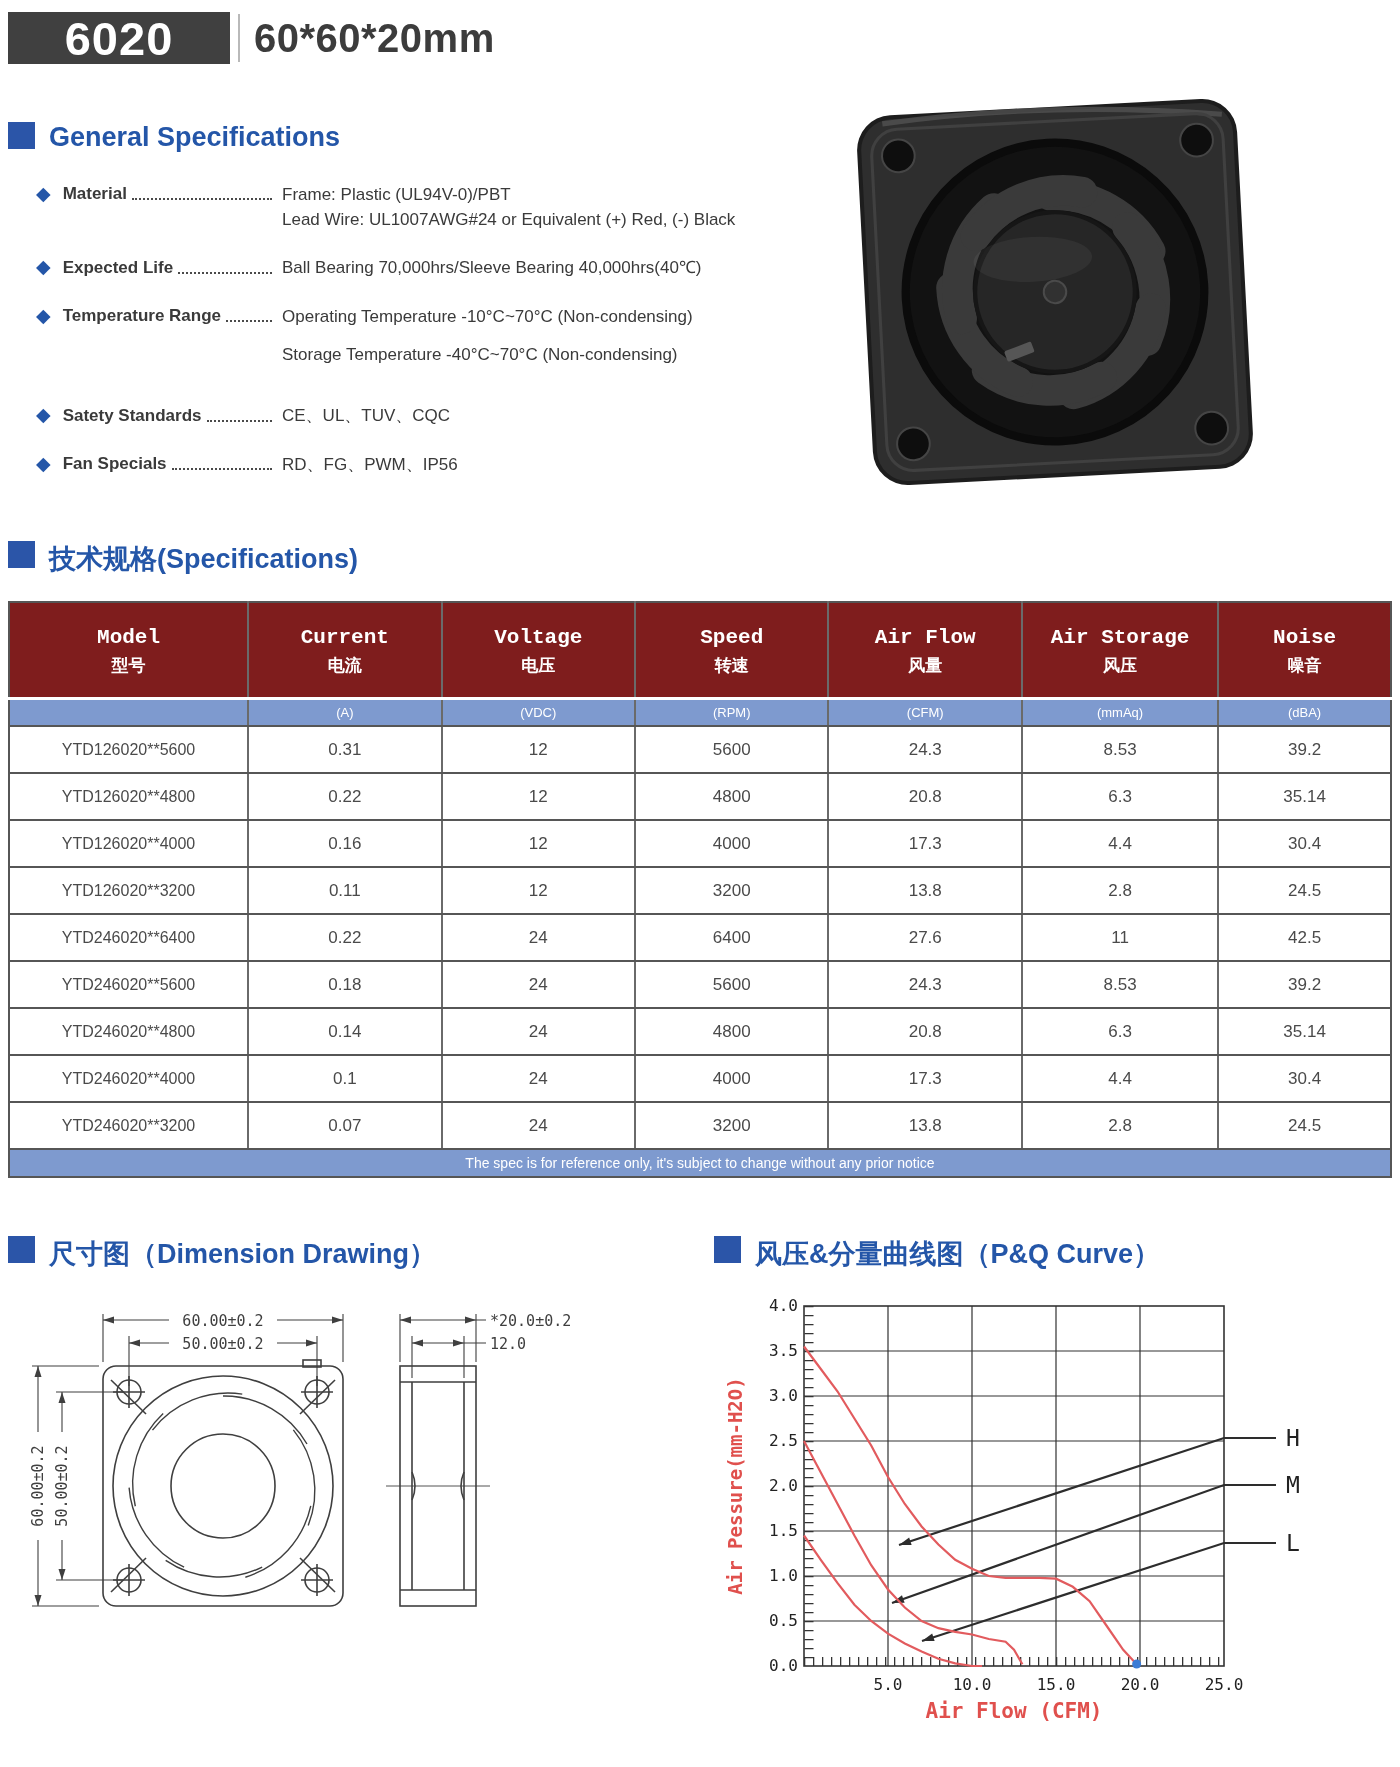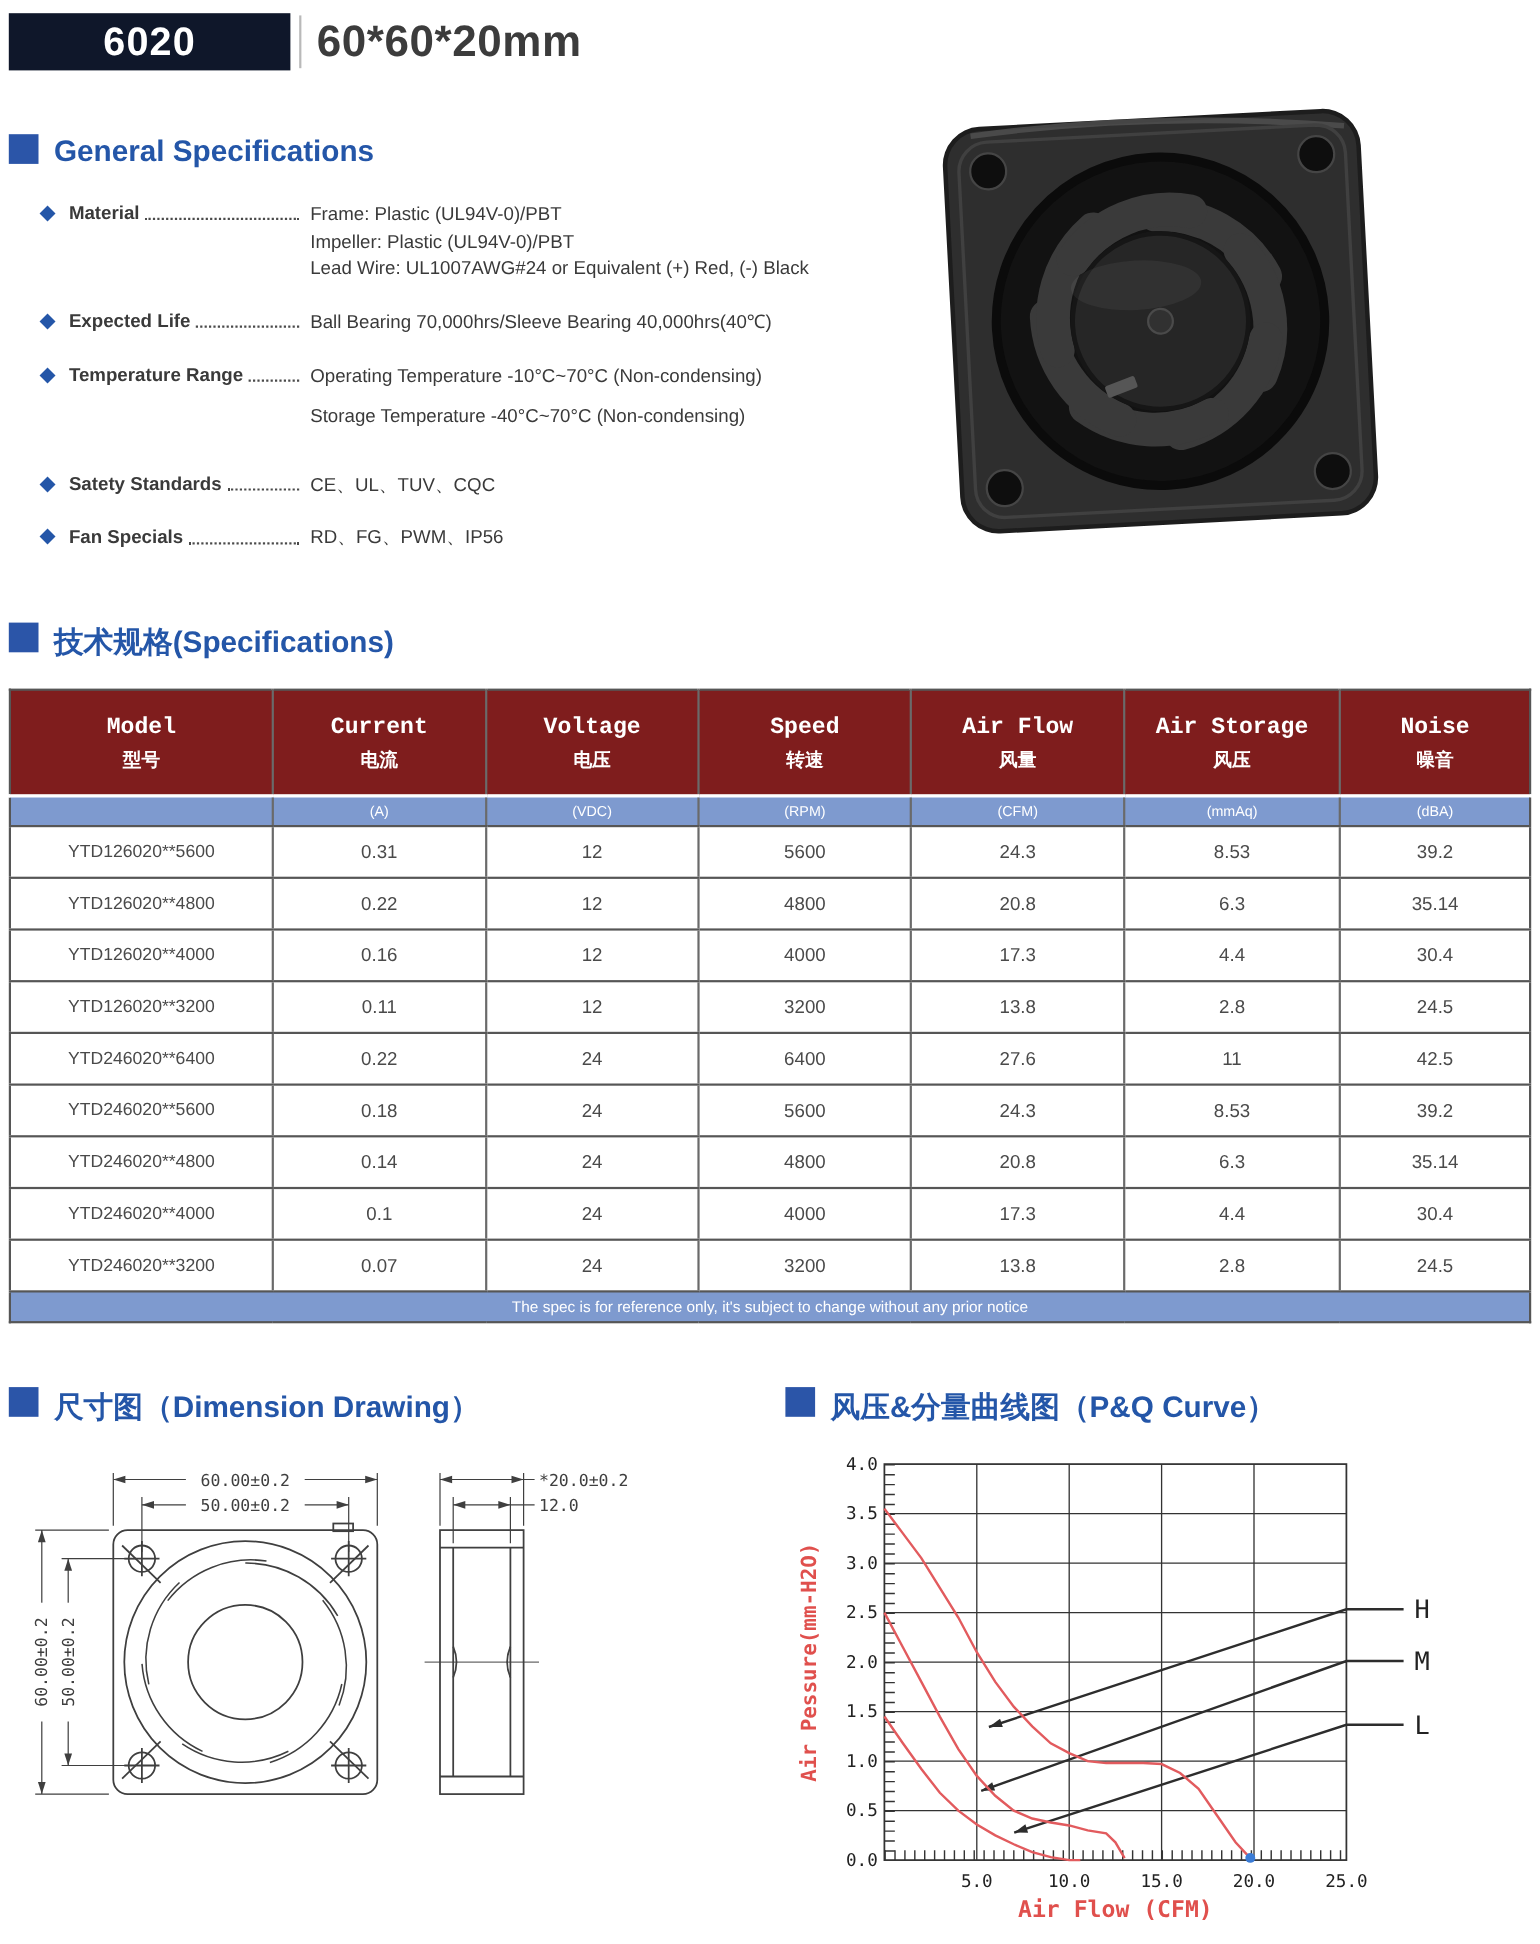--- a/index.html
+++ b/index.html
@@ -1,22 +1,22 @@
 <!DOCTYPE html>
 <html><head>
 <meta charset="utf-8">
 <style>
   * { margin:0; padding:0; box-sizing:border-box; }
   body { background:#ffffff; font-family:"Liberation Sans", sans-serif; }
   .page { position:relative; width:1400px; height:1767px; background:#fff; overflow:hidden; }
 
   
   .topbar { display:flex; align-items:center; padding:12px 0 0 8px; }
-  .badge { width:256px; height:52px; background:#0f172a; color:#fff;
-           font-size:36px; font-weight:bold; display:flex; align-items:center; justify-content:center; letter-spacing:1px; }
+  .badge { width:222px; height:52px; background:#404040; color:#fff;
+           font-size:47px; font-weight:bold; display:flex; align-items:center; justify-content:center; letter-spacing:1px; }
   .top-divider { width:2px; height:48px; background:#b9b9b9; margin:0 14px 0 8px; }
   .size-title { font-size:40px; font-weight:bold; color:#3c3c3c; letter-spacing:0.5px; }
 
   
   .sec-title { display:flex; align-items:flex-start; gap:14px; }
   .sec-sq { width:27px; height:27px; background:#2b55a8; flex:0 0 auto; }
   .sec-title h2 { font-size:27px; font-weight:bold; color:#2456a8; }
 
   
   .gen-specs { margin:58px 0 0 8px; position:relative; }
@@ -76,21 +76,20 @@
 
     <div class="spec-list">
       <div class="spec-row">
         <div class="spec-left">
           <span class="diamond">◆</span>
           <span class="spec-label">Material</span>
           <span class="spec-dots"></span>
         </div>
         <div class="spec-value">
           <div>Frame: Plastic (UL94V-0)/PBT</div>
-          <div>Impeller: Plastic (UL94V-0)/PBT</div>
           <div>Lead Wire: UL1007AWG#24 or Equivalent (+) Red, (-) Black</div>
         </div>
       </div>
 
       <div class="spec-row">
         <div class="spec-left">
           <span class="diamond">◆</span>
           <span class="spec-label">Expected Life</span>
           <span class="spec-dots"></span>
         </div>

